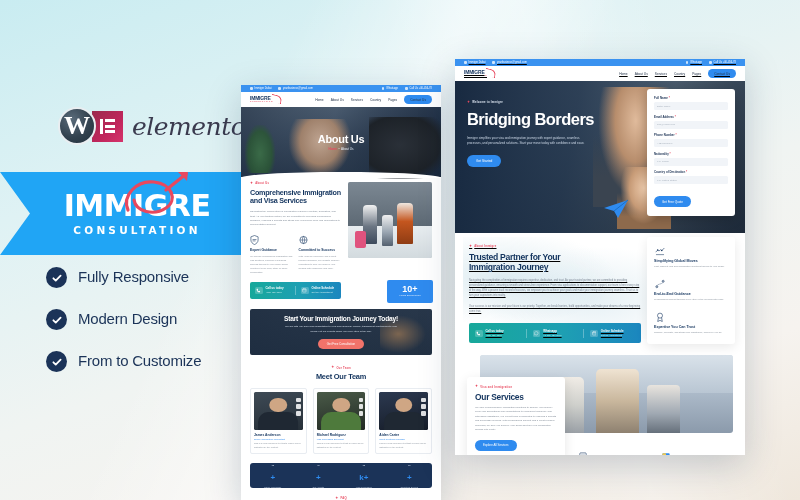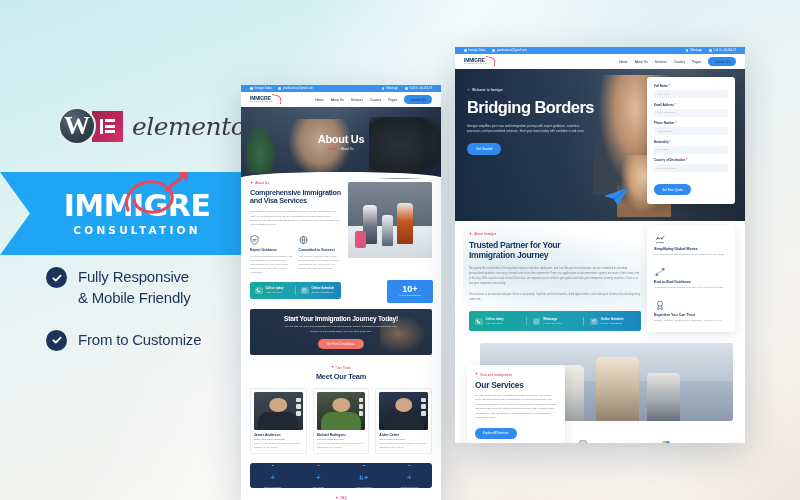--- a/index.html
+++ b/index.html
@@ -206,21 +206,21 @@
   }
   .stat { flex: 1; text-align: center; }
   .stat b { font-size: 8px; font-weight: 800; color: #fff; }
   .stat b em { font-style: normal; color: #2f8bef; }
   .stat span { display: block; font-size: 2.3px; color: #b9c6d8; margin-top: 1.5px; }
 
   .faq-head { text-align: center; margin-top: 9px; padding-bottom: 8px; }
   .faq-head .eyebrow { justify-content: center; }
 
   
-  #mock-home { left: 455px; top: 47px; width: 290px; height: 396px; }
+  #mock-home { left: 455px; top: 59px; width: 290px; height: 396px; text-decoration: underline; }
   .home-hero {
     position: relative; height: 152px; overflow: hidden;
     background:
       linear-gradient(100deg, rgba(14,32,56,.92) 0%, rgba(18,38,64,.72) 40%, rgba(20,40,66,.35) 70%, rgba(16,32,54,.55) 100%),
       linear-gradient(150deg, #8d9aa6 0%, #6b7b88 35%, #49555f 70%, #2c343c 100%);
   }
   .home-hero .ph-dad {
     position: absolute; right: 66px; top: 6px; width: 86px; height: 120px;
     background: radial-gradient(ellipse at 50% 28%, #e0bb9c 0%, #b78d6c 34%, rgba(70,62,56,0) 62%),
                 linear-gradient(180deg, rgba(60,70,80,0) 40%, #3a4450 75%);
@@ -333,22 +333,30 @@
   </div>
 
   <div class="features">
     <div class="feature">
       <span class="check">
         <svg viewBox="0 0 16 16">
             <path d="M3.2 8.4 L6.3 11.4 L12.8 4.8" fill="none" stroke="#fff" stroke-width="2.4" stroke-linecap="round" stroke-linejoin="round"></path>
           </svg>
       </span>
       <span class="feature-label">
-        <span>Fully Responsive</span><br><span>&amp; Mobile Friendly</span>
-      </span>
+        <span>Fully Responsive</span><br>
+      </span>
+    </div>
+    <div class="feature">
+      <span class="check">
+        <svg viewBox="0 0 16 16">
+            <path d="M3.2 8.4 L6.3 11.4 L12.8 4.8" fill="none" stroke="#fff" stroke-width="2.4" stroke-linecap="round" stroke-linejoin="round"></path>
+          </svg>
+      </span>
+      <span class="feature-label">Modern Design</span>
     </div>
     <div class="feature">
       <span class="check">
         <svg viewBox="0 0 16 16">
             <path d="M3.2 8.4 L6.3 11.4 L12.8 4.8" fill="none" stroke="#fff" stroke-width="2.4" stroke-linecap="round" stroke-linejoin="round"></path>
           </svg>
       </span>
       <span class="feature-label">From to Customize</span>
     </div>
   </div>

